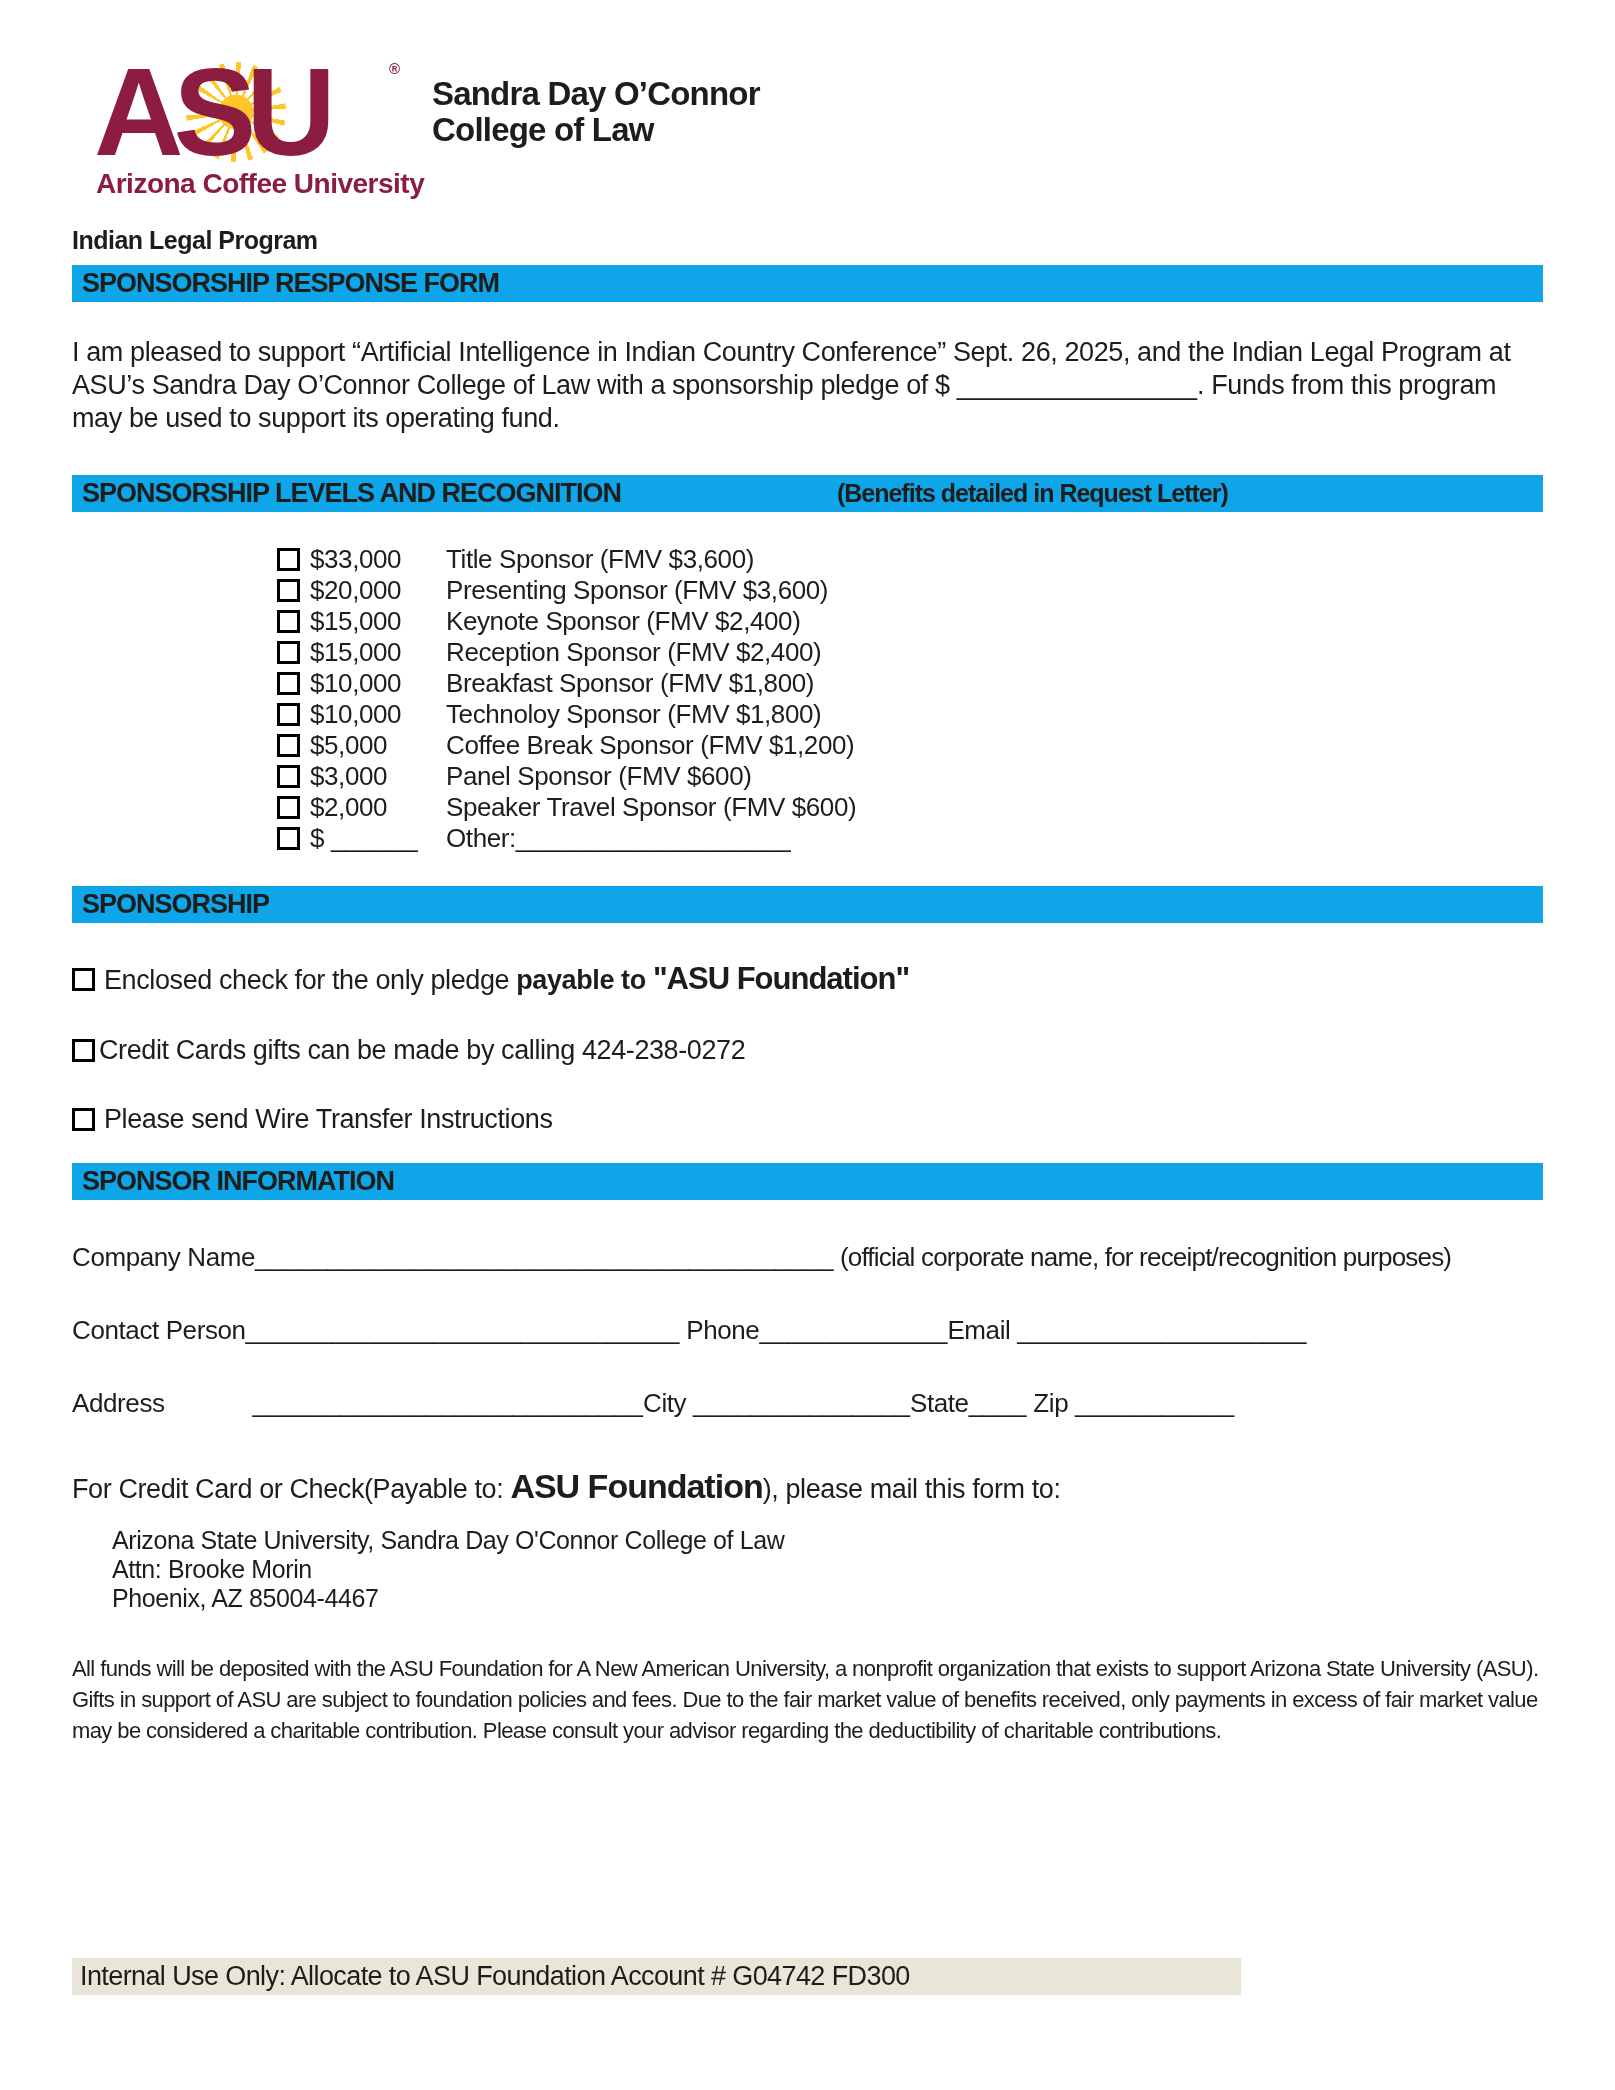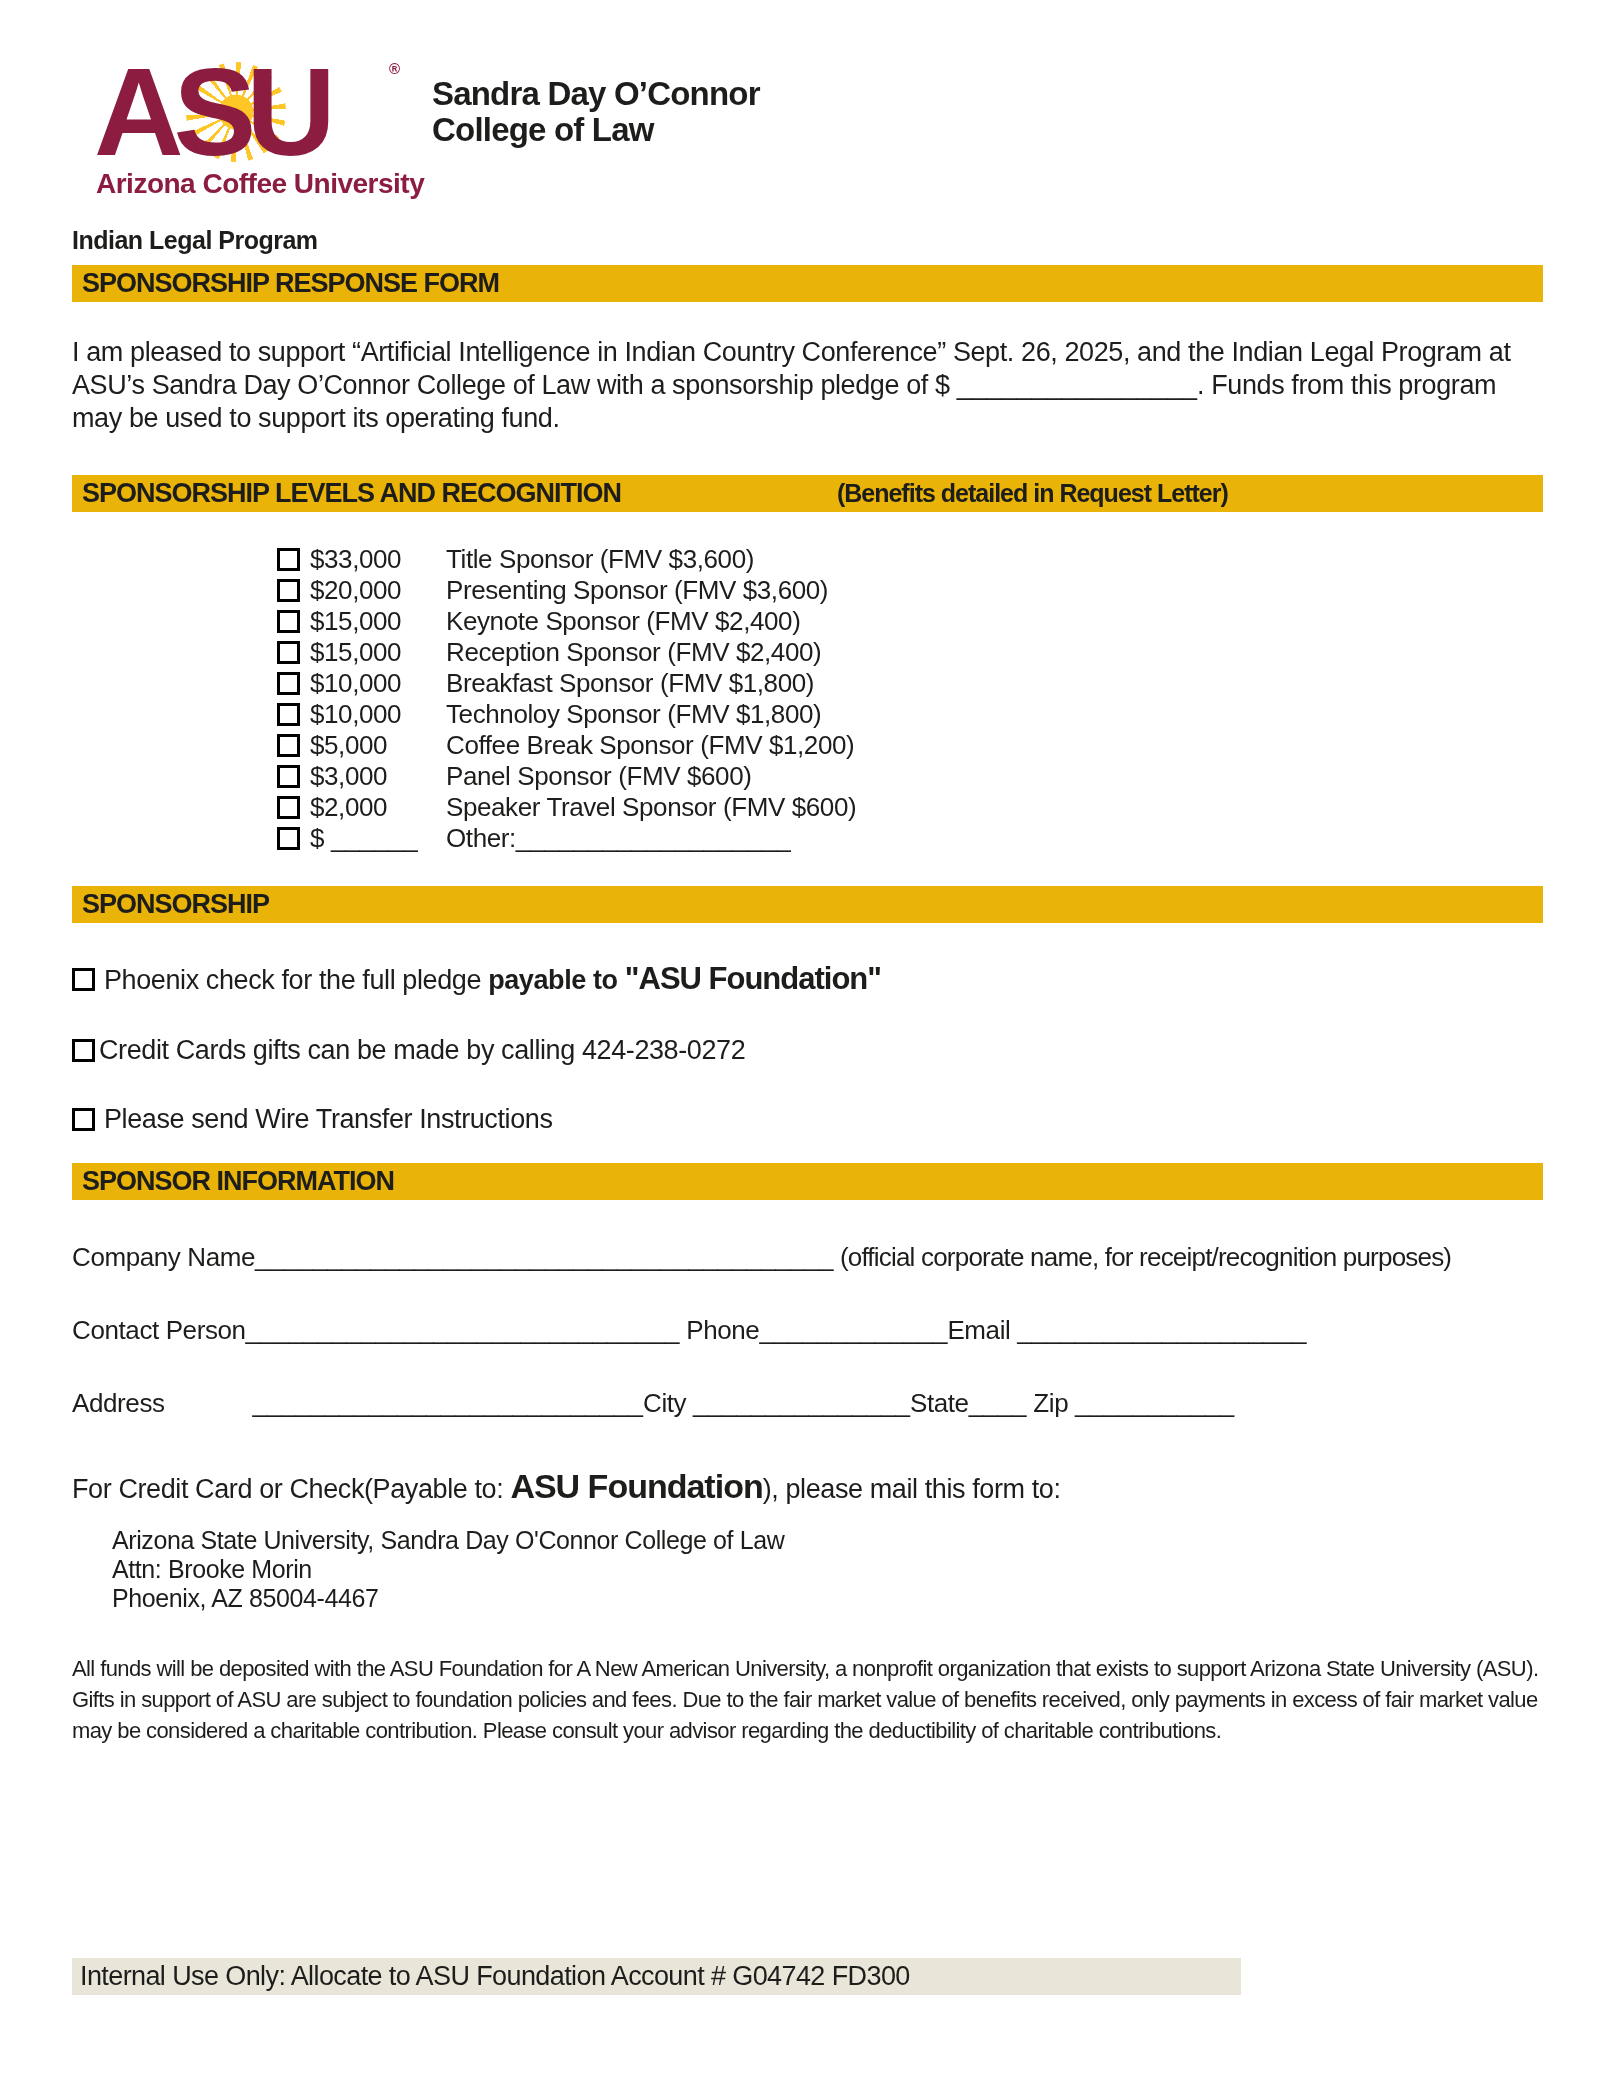--- a/index.html
+++ b/index.html
@@ -30,21 +30,21 @@
     font-size:124px; font-weight:bold; line-height:104px;
     letter-spacing:-10px; color:#8C1D40;
   }
   .asu-reg { position:absolute; z-index:2; right:6px; top:0px; font-size:15px; font-weight:bold; color:#8C1D40; letter-spacing:0; }
   .logo-title { margin-left:26px; font-weight:bold; font-size:33px; line-height:36px; letter-spacing:-0.8px; color:#1d1d1b; }
   .university-line { margin:4px 0 0 24px; font-weight:bold; font-size:28px; color:#8C1D40; letter-spacing:-0.5px; }
   .program-line { margin-top:26px; font-weight:bold; font-size:25px; letter-spacing:-0.5px; }
 
   
   .bar {
-    background:#eab308; height:37px; margin-top:10px;
+    background:#0ea5e9; height:37px; margin-top:10px;
     display:flex; align-items:center; padding:0 10px; position:relative;
   }
   .bar-title { font-weight:bold; font-size:27px; letter-spacing:-1px; }
   .bar-note { position:absolute; left:52%; font-weight:bold; font-size:25px; letter-spacing:-1px; }
 
   
   .intro { margin-top:34px; font-size:27px; line-height:33px; }
   .blank { letter-spacing:0; white-space:nowrap; }
 
   
@@ -164,21 +164,21 @@
       <span class="lvl-label"><span>Other:</span><span class="blank">___________________</span></span>
     </div>
   </div>
 
   <div class="bar" style="margin-top:32px;">
     <span class="bar-title">SPONSORSHIP</span>
   </div>
 
   <div class="pay-row">
     <span class="cbx"></span>
-    <span><span>Phoenix check for the full pledge </span><span class="bold-inline">payable to </span><span class="brand-inline">"ASU Foundation"</span></span>
+    <span><span>Enclosed check for the only pledge </span><span class="bold-inline">payable to </span><span class="brand-inline">"ASU Foundation"</span></span>
   </div>
   <div class="pay-row tight">
     <span class="cbx"></span>
     <span>Credit Cards gifts can be made by calling 424-238-0272</span>
   </div>
   <div class="pay-row">
     <span class="cbx"></span>
     <span>Please send Wire Transfer Instructions</span>
   </div>
 

